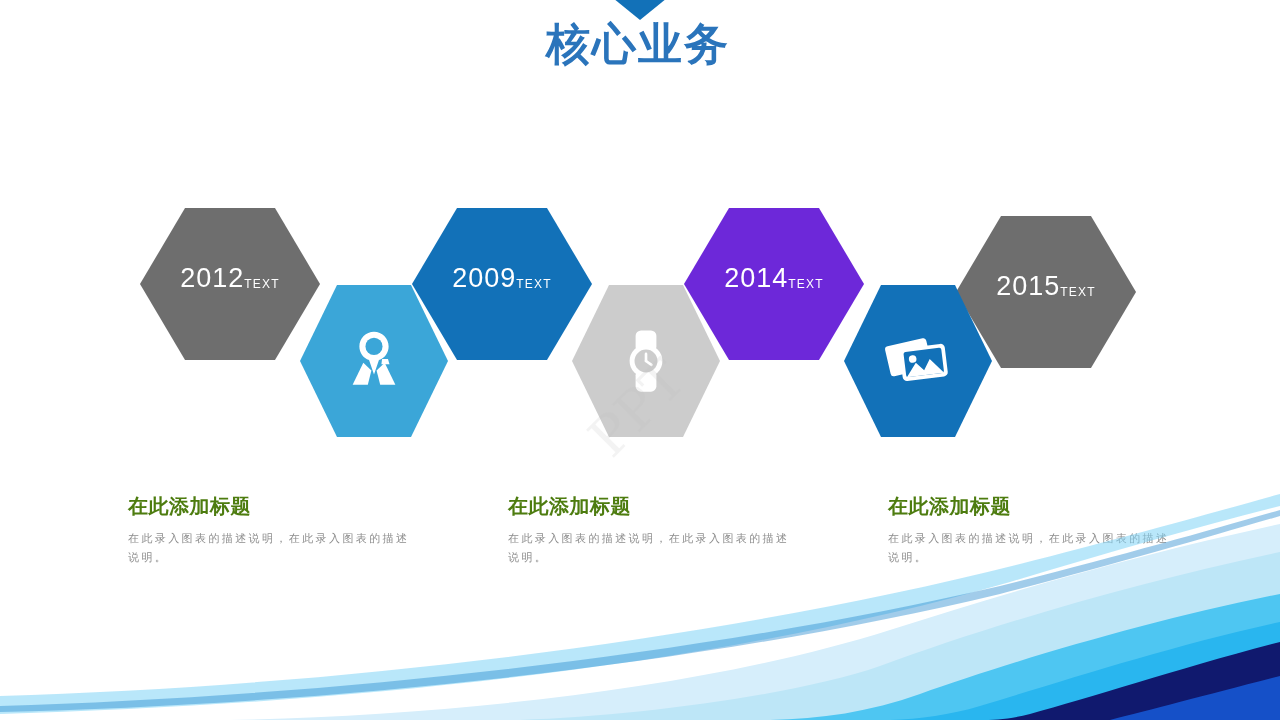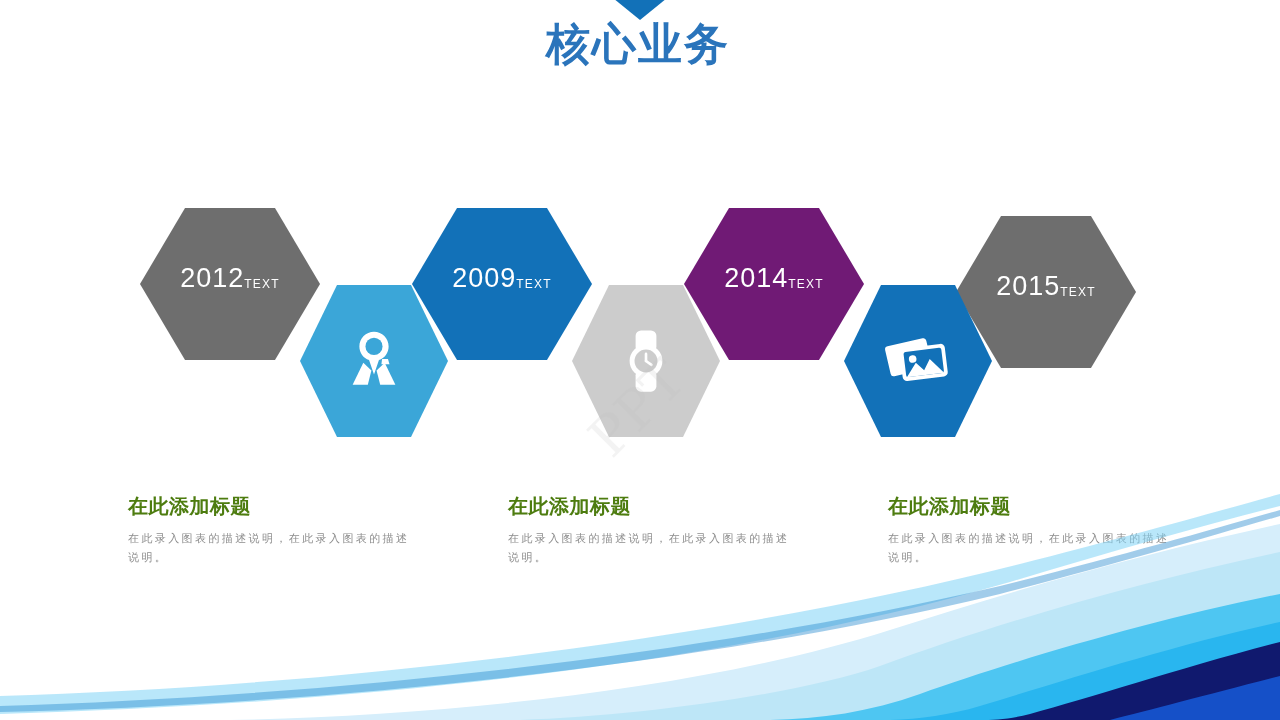--- a/index.html
+++ b/index.html
@@ -200,21 +200,21 @@
     <div class="hex hex-year" style="left:140px; top:208px; background:#6e6e6e;">
       <div class="year">2012</div>
       <div class="sub">TEXT</div>
     </div>
 
     <div class="hex hex-year" style="left:412px; top:208px; background:#1271b8;">
       <div class="year">2009</div>
       <div class="sub">TEXT</div>
     </div>
 
-    <div class="hex hex-year" style="left:684px; top:208px; background:#701a75;">
+    <div class="hex hex-year" style="left:684px; top:208px; background:#6d28d9;">
       <div class="year">2014</div>
       <div class="sub">TEXT</div>
     </div>
 
     <div class="hex hex-year" style="left:956px; top:208px; background:#6e6e6e;margin-top:8px;">
       <div class="year">2015</div>
       <div class="sub">TEXT</div>
     </div>
 
     <div class="hex hex-icon" style="left:300px; top:285px; background:#3ba6d8;">

